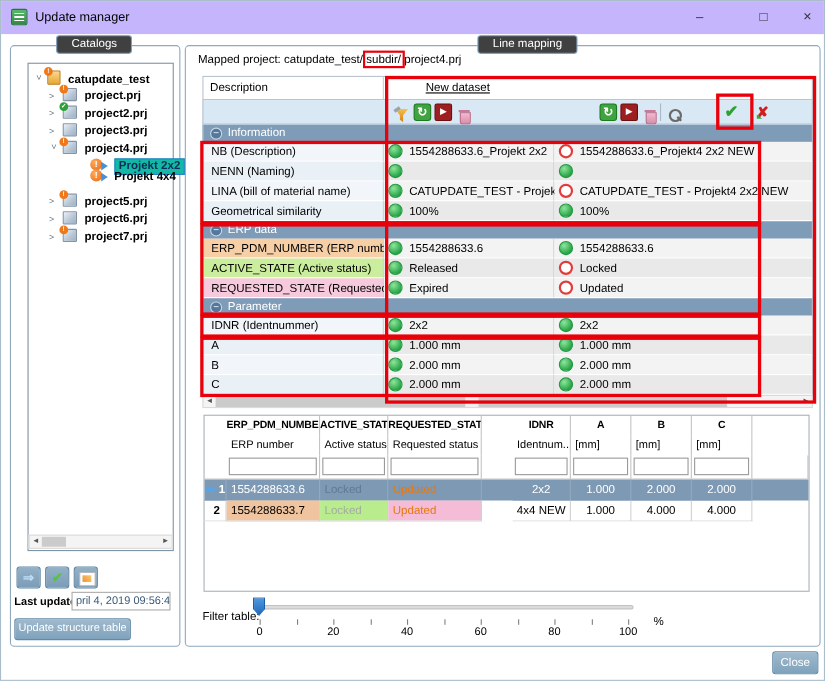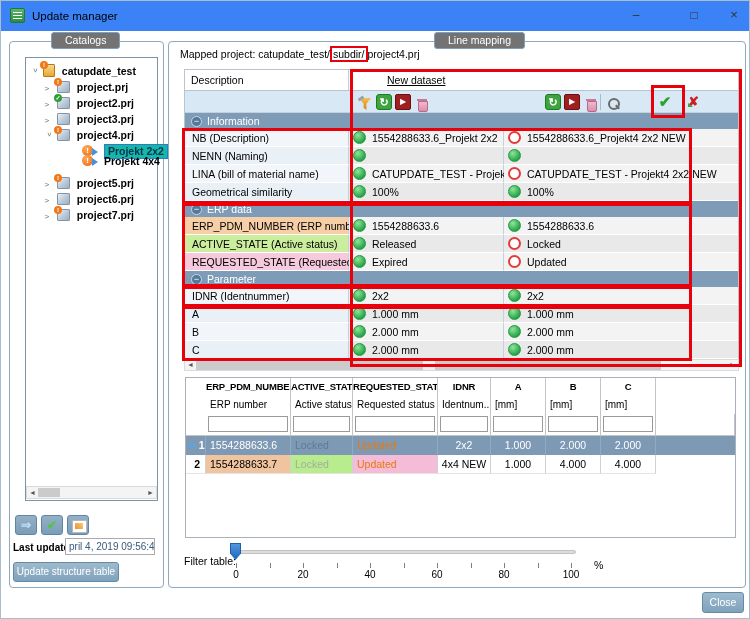--- a/index.html
+++ b/index.html
@@ -2,35 +2,35 @@
 <html><head>
 <meta charset="utf-8">
 <style>
   * { box-sizing: border-box; margin: 0; padding: 0; }
   html,body { width:750px; height:619px; overflow:hidden; background:#fff;
     font-family:"Liberation Sans", sans-serif; font-size:10.5px; color:#000; }
   .window { position:relative; width:750px; height:619px; background:#fff;
     border:1px solid #A9BDCB; }
 
   
-  .titlebar { position:absolute; left:0; top:0; width:100%; height:30px; background:#3b82f6; }
+  .titlebar { position:absolute; left:0; top:0; width:100%; height:30px; background:#c4b5fd; }
   .appicon { position:absolute; left:9px; top:7px; width:15px; height:15px; border-radius:2px;
     background:linear-gradient(#58B86B,#2E8B3F); border:1px solid #23763A; }
   .appicon::before { content:""; position:absolute; left:2px; top:3px; width:9px; height:8px;
     background:repeating-linear-gradient(#fff 0 1px, transparent 1px 3px); }
   .apptitle { position:absolute; left:31px; top:9px; font-size:11.5px; }
   .wbtn { position:absolute; top:0; height:28px; width:30px; text-align:center; line-height:28px;
     color:#333; font-size:12px; cursor:default; }
   .wbtn.min { left:620px; } .wbtn.max { left:678px; } .wbtn.close { left:718px; font-size:13px; }
 
   
   .gbox { position:absolute; border:1px solid #8FA9BE; border-radius:4px; }
   .gbox.left  { left:8px;   top:40px; width:155px; height:547px; }
   .gbox.right { left:167px; top:40px; width:578px; height:547px; }
-  .gtab { position:absolute; z-index:6; background:#737373; color:#fff; padding:1px 13px 2px;
+  .gtab { position:absolute; z-index:6; background:#404040; color:#fff; padding:1px 13px 2px;
     border:1px solid #7FA0BC; border-radius:3px; font-size:10.5px; }
   .gtab.cat { left:50px;  top:31px; }
   .gtab.map { left:433px; top:31px; }
 
   
   .treebox { position:absolute; left:24px; top:56px; width:133px; height:444px;
     background:#fff; border:1px solid #7E93A5; }
   .titem { position:absolute; height:16px; line-height:15px; white-space:nowrap; cursor:default; }
   .texp { display:inline-block; width:10px; color:#5A6A78; font-size:9px; transform:scale(.9); }
   .texp.open { display:inline-block; transform:rotate(90deg) scale(.9); }
@@ -135,21 +135,21 @@
     background:radial-gradient(circle at 35% 30%, #8FE59B, #2FAA4E 65%, #1C8B3A); }
   .dot[data-status="diff"] { width:13px; height:13px; border:2px solid #E23B3B; background:#fff; }
   .mval { font-size:10.5px; }
 
   
   .btable { position:absolute; left:184px; top:376px; width:551px; height:161px; background:#fff;
     border:1px solid #A8B2BC; }
   .trow { display:flex; }
   .tc { flex:none; white-space:nowrap; overflow:hidden; }
   .c0 { width:20px; } .c1 { width:85px; } .c2 { width:62px; } .c3 { width:85px; }
-  .c4 { width:53px; } .c5 { width:55px; } .c6 { width:55px; } .c7 { width:55px; }
+  .c4 { width:53px;margin-left:28px; } .c5 { width:55px; } .c6 { width:55px; } .c7 { width:55px; }
   .cfill { flex:1; border-left:0; }
   .thead1 .tc, .thead2 .tc { border-right:1px solid #C4C4C4; height:18px; }
   .thead1 .c0, .thead2 .c0 { border-right:0; }
   .thead1 .cfill, .thead2 .cfill, .tfilter .cfill { border-right:0; }
   .thead1 .tc { font-weight:bold; font-size:9.5px; text-align:center; line-height:18px; letter-spacing:-.2px; }
   .thead2 .tc { font-size:10px; padding:3px 0 0 4px; }
   .tfilter { height:22px; border-bottom:1px solid #C4C4C4; }
   .tfilter .tc { border-right:1px solid #C4C4C4; padding:2px; }
   .tfilter .c0 { border-right:0; }
   .tfilter input { width:100%; height:16px; border:1px solid #9A9A9A; background:#fff; font-size:10px; padding:0 2px; }

